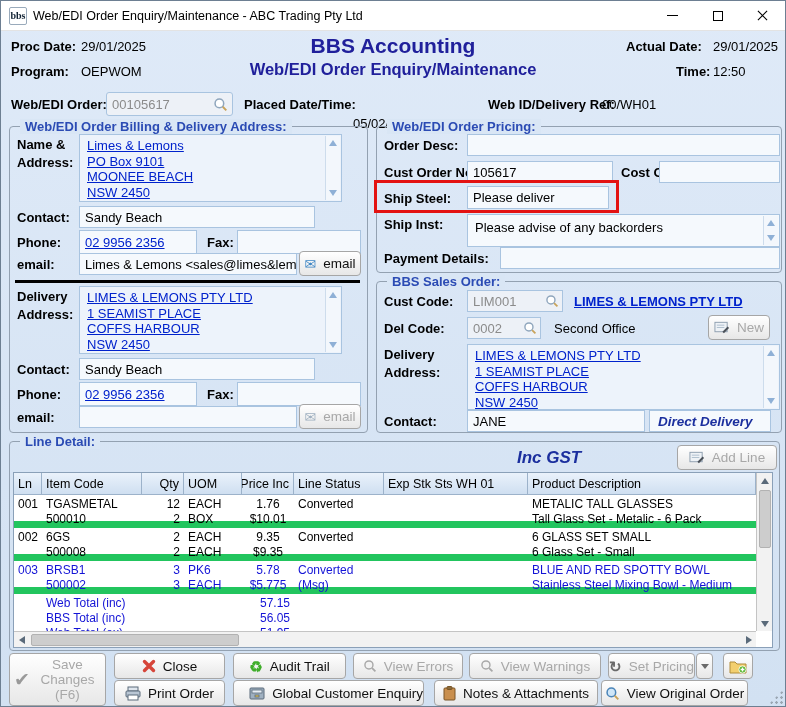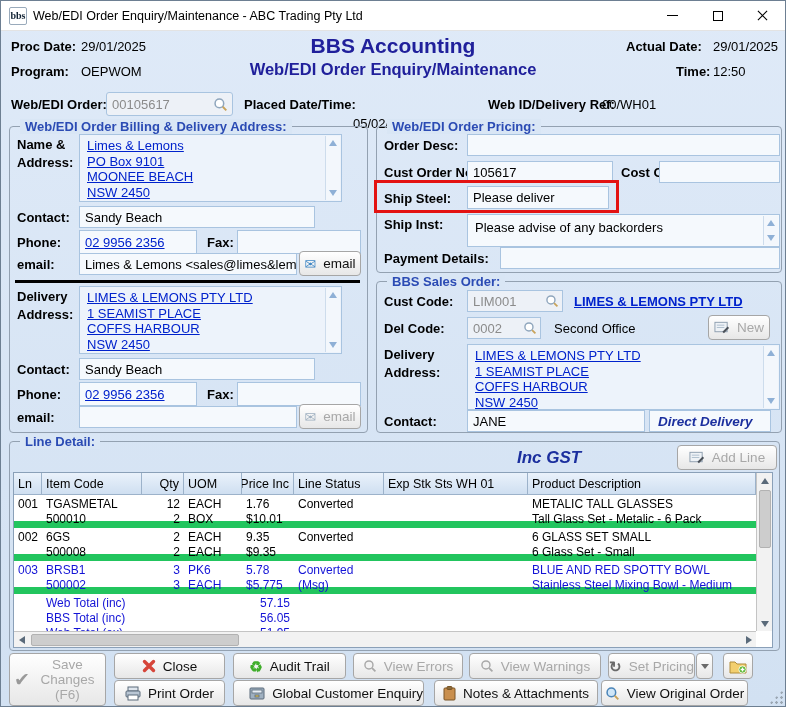--- a/index.html
+++ b/index.html
@@ -33,21 +33,21 @@
   .redbox { position:absolute; border:3px solid #e31212; background:transparent; }
   .incgst { position:absolute; font-size:17px; font-weight:bold; font-style:italic; color:#1b2f9e; }
   .dd { position:absolute; background:#f5f9fd; border:1px solid #a9c4e0; display:flex; align-items:center; padding:0 8px; font-size:13.5px; font-weight:bold; font-style:italic; color:#1b2f9e; }
   
   .grid { position:absolute; left:12px; top:471px; width:760px; height:176px; background:#fff; border:1px solid #8aa0b8; }
   .ghead { position:absolute; left:0; top:0; right:16px; height:22px; display:flex; background:linear-gradient(#eaf2fb,#cfdff1); border-bottom:1px solid #9cb2ca; font-size:12.5px; color:#000; }
   .ghead .c { border-right:1px solid #9cb2ca; display:flex; align-items:center; }
   .gbody { position:absolute; left:0; top:22px; right:16px; bottom:16px; overflow:hidden; font-size:12px; }
   .c { padding:0 4px; white-space:nowrap; overflow:hidden; }
   .c-ln{width:28px;} .c-item{width:100px;} .c-qty{width:42px; text-align:right; justify-content:flex-end;}
-  .c-uom{width:58px;} .c-price{width:52px; text-align:left; justify-content:flex-end;}
+  .c-uom{width:58px;} .c-price{width:52px; text-align:center; justify-content:flex-end;}
   .c-status{width:90px;} .c-exp{width:144px;} .c-desc{flex:1;}
   .tline { display:flex; line-height:15px; }
   .lgroup { height:33px; padding-top:2px; border-bottom:7px solid #22c55e; }
   .lgroup.blue, .blue { color:#1313d6; }
   .gvs { position:absolute; right:0; top:0; width:16px; bottom:16px; background:#f2f2f2; border-left:1px solid #c4c4c4; display:flex; flex-direction:column; align-items:center; }
   .gvs .arrowbox { height:15px; display:flex; align-items:center; justify-content:center; }
   .gvs .thumb { width:12px; height:58px; background:#cdcdcd; border:1px solid #b2b2b2; border-radius:2px; margin-top:2px; }
   .gvs .spacer { flex:1; }
   .ghs { position:absolute; left:0; bottom:0; right:16px; height:16px; background:#f2f2f2; border-top:1px solid #c4c4c4; display:flex; align-items:center; }
   .ghs .thumb { width:208px; height:12px; background:#cdcdcd; border:1px solid #b2b2b2; border-radius:2px; margin-left:2px; }

